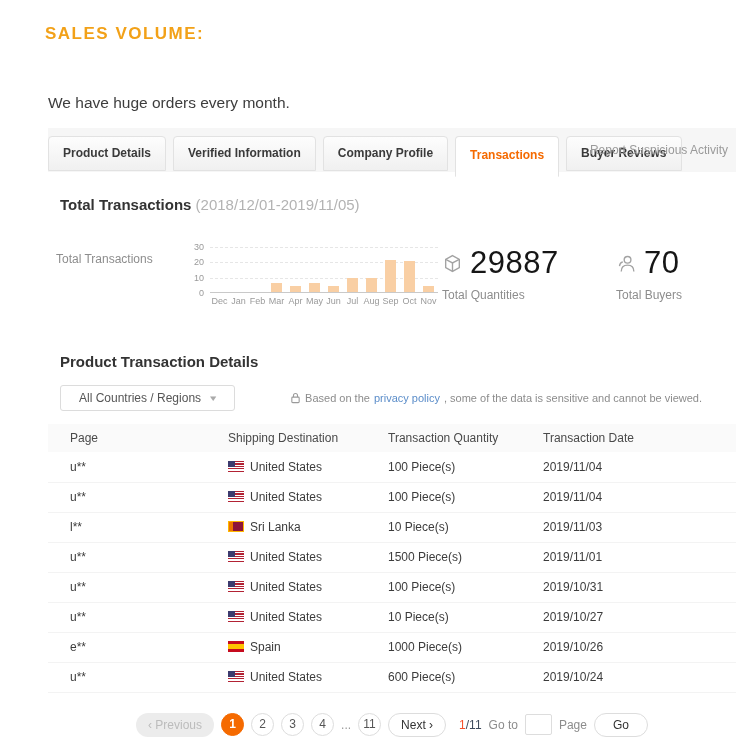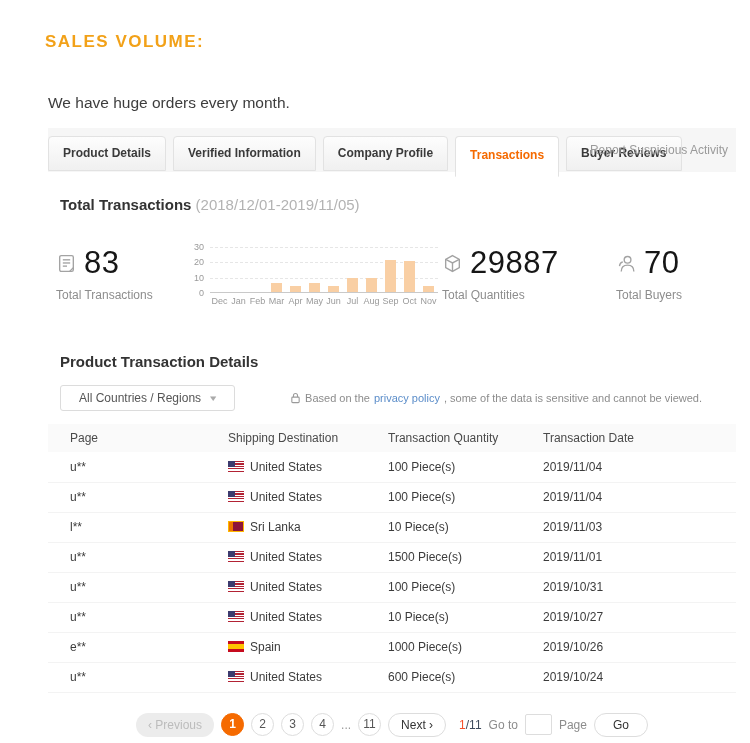--- a/index.html
+++ b/index.html
@@ -1,21 +1,21 @@
 <!DOCTYPE html>
 <html><head>
 <meta charset="utf-8">
 <style>
   * { box-sizing: border-box; }
   html,body { margin:0; padding:0; }
   body {
     width:750px; height:743px; background:#fff; position:relative; overflow:hidden;
     font-family:"Liberation Sans", sans-serif; color:#333;
   }
-  .sales-title { position:absolute; left:45px; top:32px; font-size:17px; font-weight:bold; color:#F2A118; letter-spacing:1.5px; }
+  .sales-title { position:absolute; left:45px; top:24px; font-size:17px; font-weight:bold; color:#F2A118; letter-spacing:1.5px; }
   .subtitle { position:absolute; left:48px; top:94px; font-size:15.5px; color:#3d3d3d; }
 
   .widget { position:absolute; left:48px; top:128px; width:688px; }
 
   
   .tab-strip { background:#f6f6f6; height:44px; display:flex; align-items:flex-end; position:relative; }
   .tab {
     height:35px; line-height:33px; padding:0 14px; margin-right:7px;
     background:linear-gradient(#fdfdfd,#f0f0f0); border:1px solid #e2e2e2;
     border-radius:4px 4px 0 0; font-size:12px; font-weight:bold; color:#3a3a3a;
@@ -113,32 +113,20 @@
     <div class="report-link">Report Suspicious Activity</div>
   </div>
 
   <div class="section-heading">
     <span>Total Transactions</span>
     <span class="date-range"> </span><span class="date-range">(2018/12/01-2019/11/05)</span>
   </div>
 
   <div class="stats-row">
     <div class="stat">
-      <div class="stat-top">
-        <span class="stat-icon">
-          <svg width="21" height="21" viewBox="0 0 20 20">
-              <rect x="3.5" y="2.5" width="13" height="15" rx="1.5"></rect>
-              <line x1="6.5" y1="6.5" x2="13.5" y2="6.5"></line>
-              <line x1="6.5" y1="9.5" x2="13.5" y2="9.5"></line>
-              <line x1="6.5" y1="12.5" x2="10.5" y2="12.5"></line>
-              <path d="M13 17.5 L16.5 14"></path>
-            </svg>
-        </span>
-        <span class="stat-value">83</span>
-      </div>
       <div class="stat-label">Total Transactions</div>
     </div>
 
     <div class="chart">
       <div class="chart-yaxis" id="chart-yaxis">
           <span class="chart-ylab" style="top: 41px;">0</span>
           <span class="chart-ylab" style="top: 25.6667px;">10</span>
           <span class="chart-ylab" style="top: 10.3333px;">20</span>
           <span class="chart-ylab" style="top: -5px;">30</span>
         </div>

